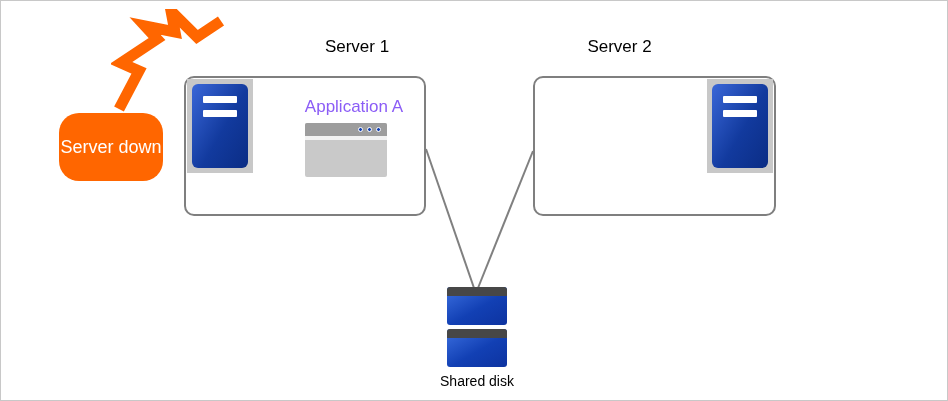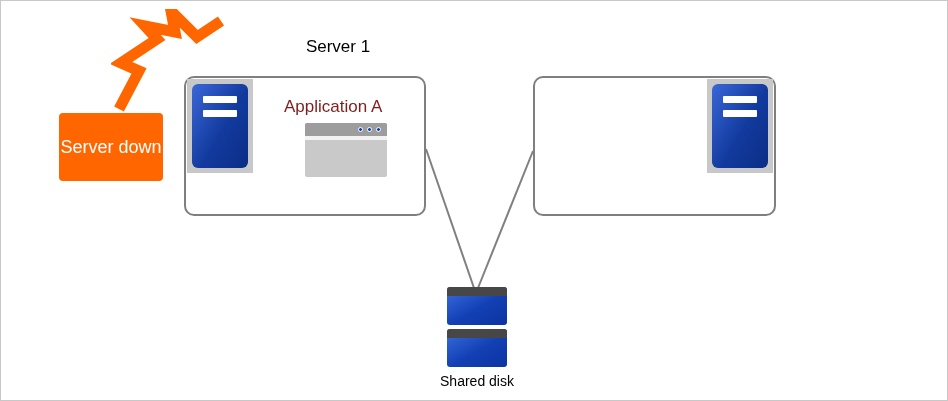--- a/index.html
+++ b/index.html
@@ -8,59 +8,59 @@
     border:1px solid #c8c8c8;box-sizing:border-box;overflow:hidden;
   }
   .server-box{
     position:absolute;border:2px solid #7f7f7f;border-radius:10px;background:#fff;box-sizing:border-box;
   }
   #server1-box{left:183px;top:75px;width:242px;height:140px;}
   #server2-box{left:532px;top:75px;width:243px;height:140px;}
   .box-label{
     position:absolute;top:36px;font-size:17px;color:#000;text-align:center;
   }
-  #server1-label{left:251px;width:172px;}
+  #server1-label{left:270px;width:172px;}
   #server2-label{left:532px;width:173px;}
   
   .tower-frame{
     position:absolute;width:66px;height:94px;background:#c8c8c8;z-index:3;
   }
   #tower1{left:186px;top:78px;}
   #tower2{left:706px;top:78px;}
   .tower-body{
     position:absolute;left:5px;top:5px;width:56px;height:84px;border-radius:6px;
     background:linear-gradient(120deg,#3a67d8 0%,#123a9e 55%,#0b2d85 100%);
   }
   .tower-bar{
     position:absolute;left:11px;width:34px;height:7px;background:#fff;border-radius:1px;
   }
   .tower-bar.b1{top:12px;}
   .tower-bar.b2{top:26px;}
   
   #application-label{
-    position:absolute;left:283px;top:96px;width:140px;text-align:left;font-size:17px;color:#7f1d1d;z-index:4;
+    position:absolute;left:283px;top:96px;width:140px;text-align:center;font-size:17px;color:#8b5cf6;z-index:4;
   }
   .app-window{
     position:absolute;left:304px;top:122px;width:82px;height:54px;background:#c9c9c9;border-radius:2px;z-index:4;
   }
   .app-titlebar{
     position:absolute;left:0;top:0;width:100%;height:13px;background:#9d9d9d;border-radius:2px 2px 0 0;
   }
   .app-dot{
     position:absolute;top:4px;width:5px;height:5px;border-radius:50%;background:#1240b4;border:1px solid #fff;box-sizing:border-box;
   }
   .app-dot.d1{right:24px;}
   .app-dot.d2{right:15px;}
   .app-dot.d3{right:6px;}
   .app-strip{
     position:absolute;left:0;top:13px;width:100%;height:4px;background:#f2f2f2;
   }
   
   .callout{
-    position:absolute;left:58px;top:112px;width:104px;height:68px;background:#ff6600;border-radius:4px;
+    position:absolute;left:58px;top:112px;width:104px;height:68px;background:#ff6600;border-radius:20px;
     display:flex;align-items:center;justify-content:center;text-align:center;
     color:#fff;font-size:18px;line-height:1.25;z-index:5;
   }
   
   .explosion{
     position:absolute;left:110px;top:8px;width:118px;height:104px;z-index:4;
   }
   
   .connector-layer{
     position:absolute;left:0;top:0;width:948px;height:401px;pointer-events:none;z-index:1;
@@ -109,20 +109,21 @@
   <div id="application-label">Application A</div>
   <div class="app-window">
     <div class="app-titlebar">
       <div class="app-dot d1"></div>
       <div class="app-dot d2"></div>
       <div class="app-dot d3"></div>
     </div>
     <div class="app-strip"></div>
   </div>
 
+  <div class="box-label" id="server2-label">Server 2</div>
   <div class="server-box" id="server2-box"></div>
   <div class="tower-frame" id="tower2">
     <div class="tower-body">
       <div class="tower-bar b1"></div>
       <div class="tower-bar b2"></div>
     </div>
   </div>
 
   <div class="disk-stack">
     <div class="disk-unit">

